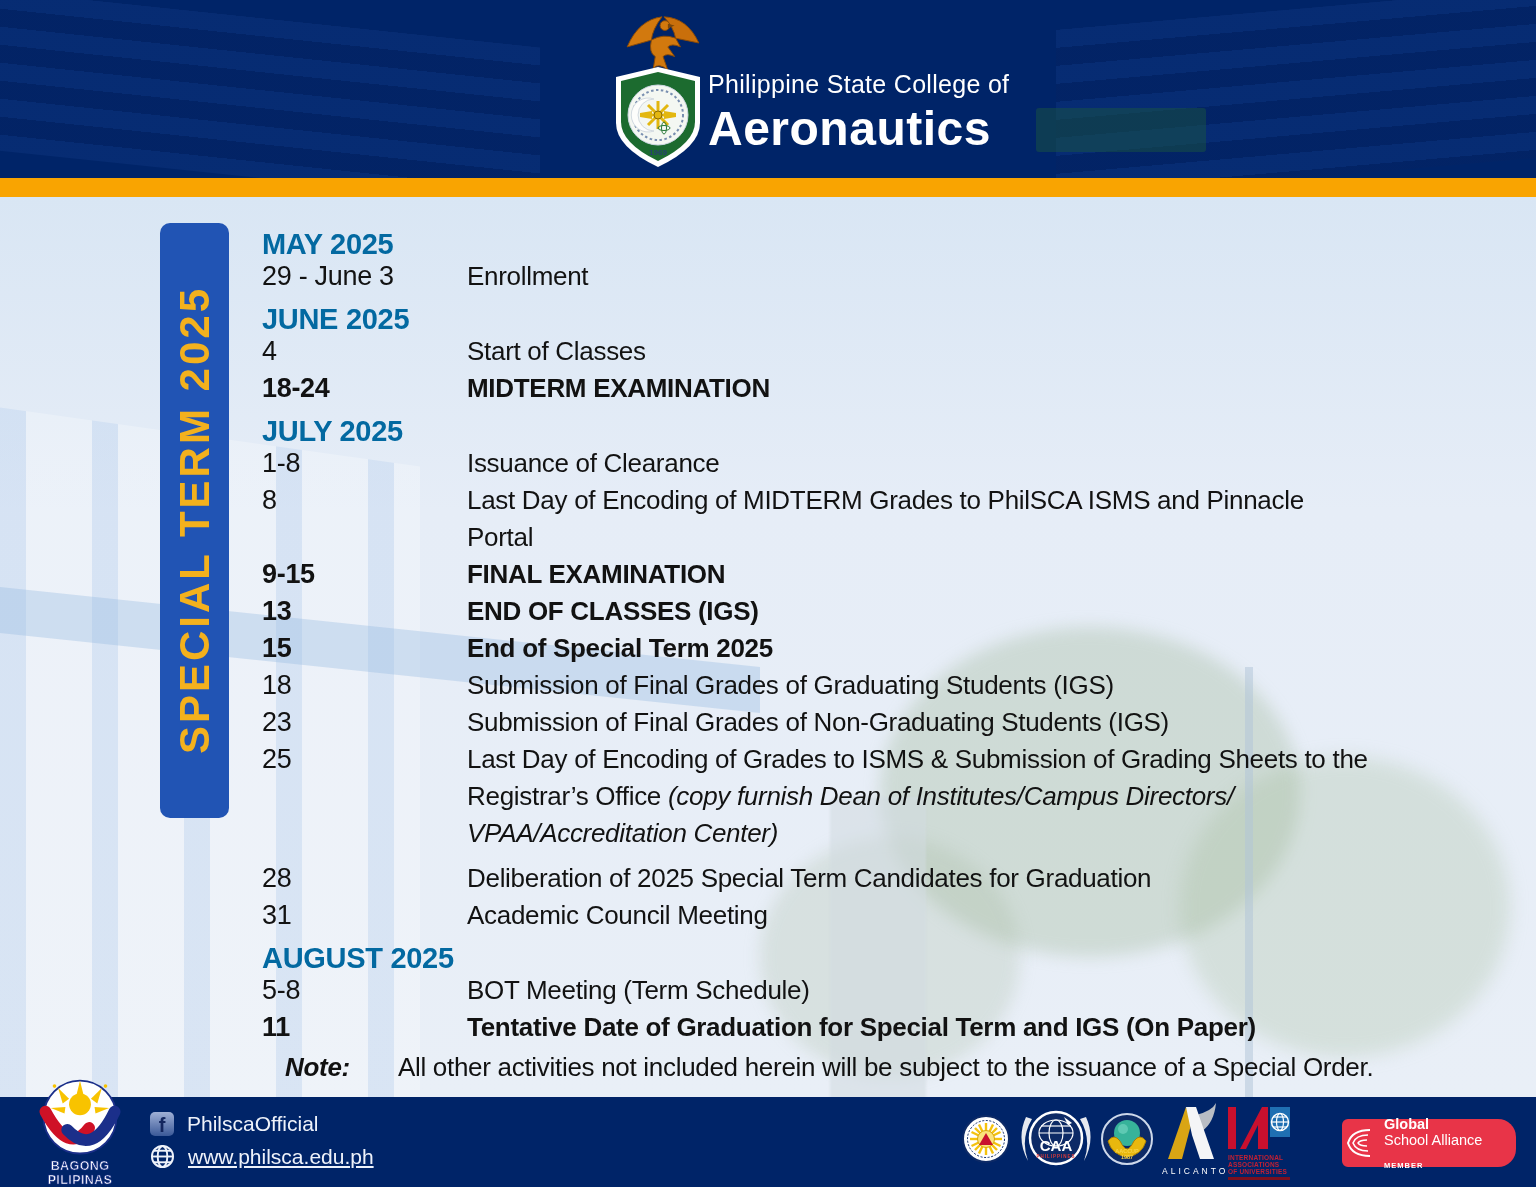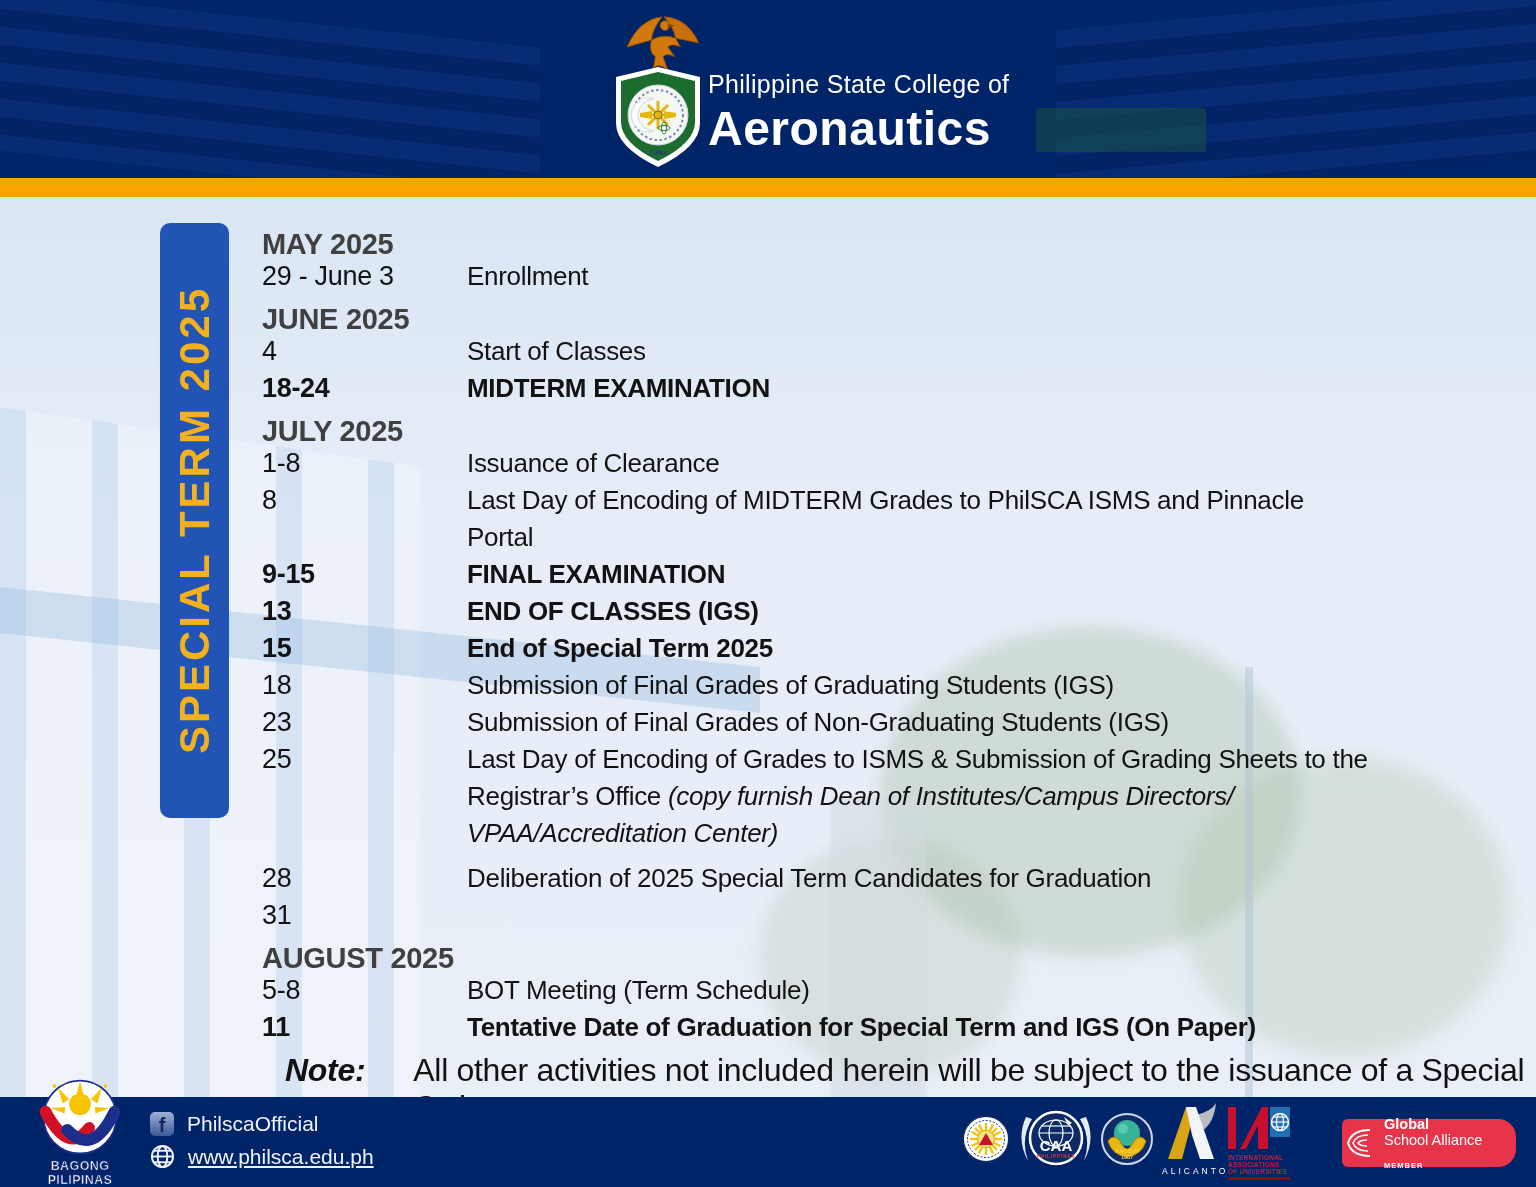--- a/index.html
+++ b/index.html
@@ -40,31 +40,31 @@
   .bg-pole{left:1245px;top:470px;width:8px;height:560px;background:rgba(175,195,215,.5);}
 
   
   .side-banner{position:absolute;left:160px;top:223px;width:69px;height:595px;background:#2154b4;
       border-radius:10px;display:flex;align-items:center;justify-content:center;}
   .side-banner span{writing-mode:vertical-rl;transform:rotate(180deg);color:#f3b11d;
       font-weight:700;font-size:42px;letter-spacing:3px;white-space:nowrap;}
 
   
   .calendar{position:absolute;left:262px;top:230px;width:1120px;color:#121212;}
-  .month-label{color:#404040;font-weight:700;font-size:29px;line-height:28px;margin-top:10px;letter-spacing:-.3px;}
+  .month-label{color:#0369a1;font-weight:700;font-size:29px;line-height:28px;margin-top:10px;letter-spacing:-.3px;}
   .month-label:first-child{margin-top:0;}
   .cal-row{display:flex;min-height:37px;}
   .cal-row.gap{margin-top:8px;}
   .cal-date{width:205px;font-size:27px;line-height:37px;letter-spacing:-.3px;flex:none;}
   .cal-title{width:905px;font-size:26px;line-height:37px;letter-spacing:-.3px;}
   .cal-row.bold .cal-date,.cal-row.bold .cal-title{font-weight:700;}
   .cal-italic{font-style:italic;}
 
   
-  .note{position:absolute;left:285px;top:1052px;display:flex;font-size:32px;color:#111;}
+  .note{position:absolute;left:285px;top:1052px;display:flex;font-size:26px;color:#111;}
   .note-label{font-weight:700;font-style:italic;letter-spacing:-.3px;}
   .note-text{margin-left:48px;letter-spacing:-.3px;}
 
   
   .footer{position:absolute;left:0;top:1097px;width:1536px;height:90px;background:#002468;}
   .bagong{position:absolute;left:26px;top:-20px;width:108px;text-align:center;}
   .bagong-label{font-size:12.5px;font-weight:800;color:#fff;letter-spacing:.4px;
       -webkit-text-stroke:.6px #1b2f8a;margin-top:-4px;}
   .contact-row{position:absolute;display:flex;align-items:center;gap:13px;color:#eef2fa;font-size:21px;}
   .fb-row{left:150px;top:15px;}
@@ -191,20 +191,21 @@
       <div class="cal-row">
         <div class="cal-date">25</div>
         <div class="cal-title"><span>Last Day of Encoding of Grades to ISMS &amp; Submission of Grading Sheets to the Registrar’s Office </span><span class="cal-italic">(copy furnish Dean of Institutes/Campus Directors/ VPAA/Accreditation Center)</span></div>
       </div>
       <div class="cal-row gap">
         <div class="cal-date">28</div>
         <div class="cal-title"><span>Deliberation of 2025 Special Term Candidates for Graduation</span></div>
       </div>
       <div class="cal-row">
         <div class="cal-date">31</div>
+        <div class="cal-title"><span>Academic Council Meeting</span></div>
       </div>
       <div class="month-label">AUGUST 2025</div>
       <div class="cal-row">
         <div class="cal-date">5-8</div>
         <div class="cal-title"><span>BOT Meeting (Term Schedule)</span></div>
       </div>
       <div class="cal-row bold">
         <div class="cal-date">11</div>
         <div class="cal-title"><span>Tentative Date of Graduation for Special Term and IGS (On Paper)</span></div>
       </div>

